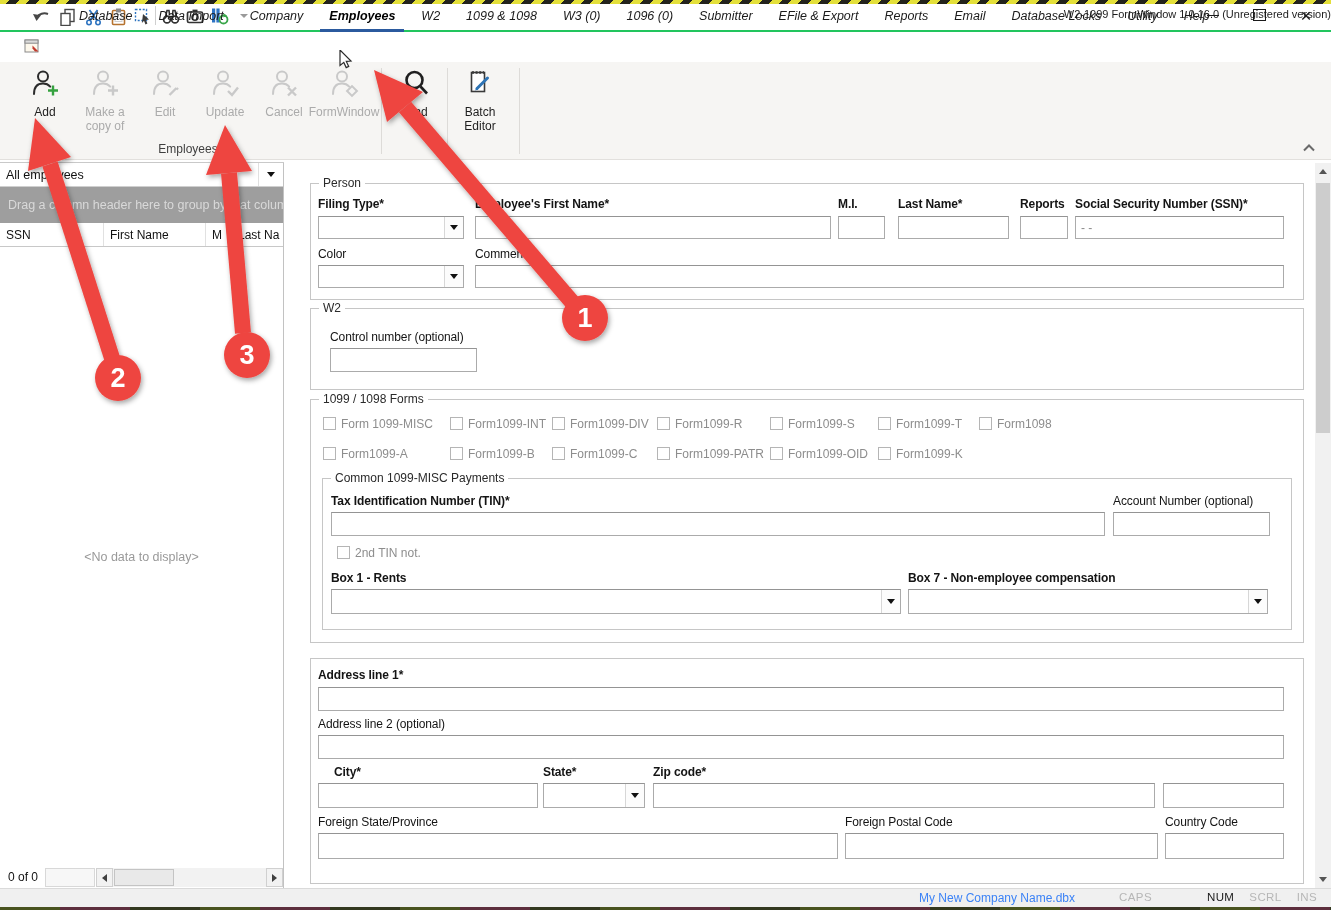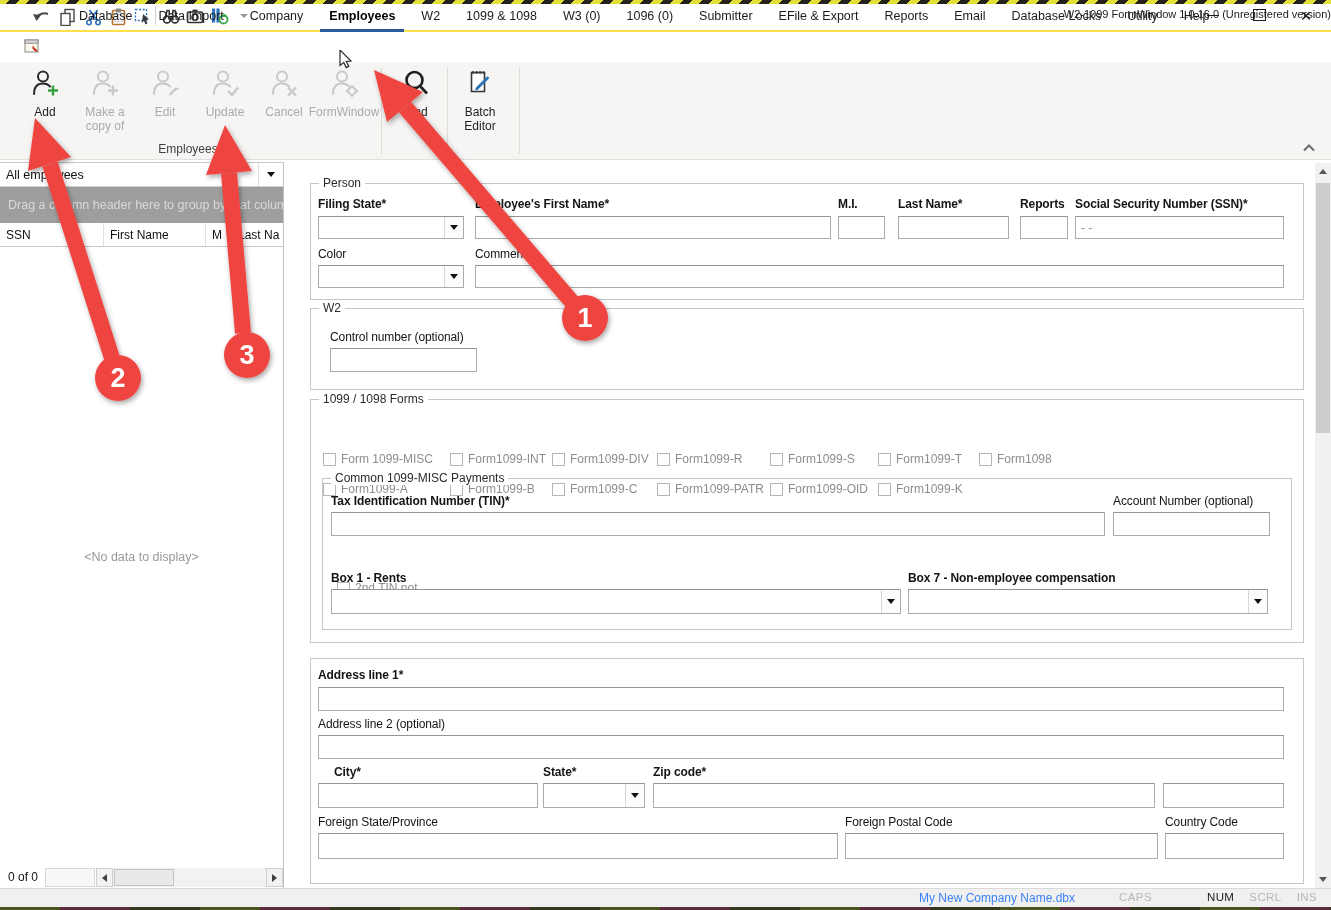--- a/index.html
+++ b/index.html
@@ -15,21 +15,21 @@
   .titlebar{left:0;top:0;width:1331px;height:30px;background:#fff;}
   .title-text{left:0;right:0;top:8px;text-align:right;font-size:11px;color:#1c1c1c;}
   .qbtn{top:5px;width:22px;height:22px;display:flex;align-items:center;justify-content:center;}
   .qdiv{top:6px;width:1px;height:19px;background:#cfcfcf;}
   .winbtn{top:0;width:46px;height:30px;display:flex;align-items:center;justify-content:center;}
   .min-glyph{width:12px;height:0;border-top:1.6px solid #1a1a1a;}
   .max-glyph{width:11px;height:10px;border:1.5px solid #1a1a1a;}
   .close-glyph{font-size:19px;color:#1a1a1a;line-height:1;font-weight:400;}
   .opt-chevron{top:14px;width:0;height:0;border-left:4px solid transparent;border-right:4px solid transparent;border-top:4px solid #9a9a9a;}
   
-  .tabbar{left:0;top:30px;width:1331px;height:32px;background:#fde047;display:flex;align-items:stretch;padding-left:66px;box-sizing:border-box;}
+  .tabbar{left:0;top:30px;width:1331px;height:32px;background:#22c55e;display:flex;align-items:stretch;padding-left:66px;box-sizing:border-box;font-style:italic;}
   .tab{padding:0 13px;display:flex;align-items:center;font-size:12.5px;color:#1b1b1b;position:relative;white-space:nowrap;}
   .tab.active{font-weight:bold;color:#000;}
   .tab.active::after{content:"";position:absolute;left:4px;right:4px;bottom:0;height:3px;background:#2b5a9e;}
   .appicon{left:24px;top:38px;}
   
   .ribbon{left:0;top:62px;width:1331px;height:97px;background:#f6f5f3;border-bottom:1px solid #e2e0dd;}
   .rbtn{position:absolute;top:6px;display:flex;flex-direction:column;align-items:center;text-align:center;}
   .rlbl{font-size:12px;color:#1e1e1e;line-height:14px;margin-top:3px;}
   .rbtn.disabled .rlbl{color:#ababab;}
   .gdiv{position:absolute;top:6px;width:1px;height:86px;background:#dddbd8;}
@@ -63,21 +63,21 @@
   
   .fieldset{position:absolute;border:1px solid #c6c6c6;}
   .legend{position:absolute;top:-8px;left:8px;background:#fff;padding:0 4px;font-size:12px;color:#2a2a2a;white-space:nowrap;}
   .lbl{position:absolute;font-size:12px;color:#141414;white-space:nowrap;letter-spacing:-0.1px;}
   .lbl.b{font-weight:bold;}
   .inp{position:absolute;background:#fff;border:1px solid #ababab;border-top-color:#949494;box-sizing:border-box;
        font:12px "Liberation Sans",sans-serif;padding:2px 5px;color:#333;outline:none;}
   .inp::placeholder{color:#8a8a8a;}
   .combo{position:absolute;box-sizing:border-box;background:#fff;border:1px solid #ababab;border-top-color:#949494;display:flex;align-items:stretch;}
   .cbtn{margin-left:auto;width:18px;border-left:1px solid #d7d7d7;background:#fcfcfc;display:flex;align-items:center;justify-content:center;}
-  .chk{position:absolute;display:flex;align-items:flex-end;gap:5px;margin-top:35px;}
+  .chk{position:absolute;display:flex;align-items:flex-start;gap:5px;}
   .chkbox{width:13px;height:13px;border:1px solid #b5b5b5;background:#fff;box-sizing:border-box;}
   .chklbl{font-size:12px;color:#8d8d8d;white-space:nowrap;}
   
   .statusbar{left:0;top:888px;width:1331px;height:22px;background:#f0f0f0;border-top:1px solid #dadada;box-sizing:border-box;}
   .db-file{left:872px;top:891px;width:250px;text-align:center;font-size:12px;color:#3b82f6;}
   .toggles{right:14px;top:891px;position:absolute;display:flex;gap:15px;font-size:11.5px;letter-spacing:.4px;}
   .toggles span{color:#b6b6b6;}
   .toggles span.on{color:#1c1c1c;margin-left:40px;}
   
   .anno{left:0;top:0;z-index:60;pointer-events:none;}
@@ -283,21 +283,21 @@
   </div>
 <div class="abs hsb-thumb"></div>
 <div class="abs hsb-btn" style="left:266px">
     <span class="tri-r"></span>
   </div>
 <div class="abs lp-border"></div>
 
 <div class="fieldset" style="left:310px;top:183px;width:992px;height:115px">
   <span class="legend">Person</span>
 </div>
-<span class="lbl b" style="left:318px;top:197px">Filing State*</span>
+<span class="lbl b" style="left:318px;top:197px">Filing Type*</span>
 <div class="combo" style="left:318px;top:216px;width:146px;height:23px">
     <span class="cbtn">
       <span class="tri-d small"></span>
     </span>
   </div>
 <span class="lbl b" style="left:475px;top:197px">Employee's First Name*</span>
 <input class="inp" style="left: 475px; top: 216px; width: 356px; height: 23px;">
 <span class="lbl b" style="left:838px;top:197px">M.I.</span>
 <input class="inp" style="left: 838px; top: 216px; width: 47px; height: 23px;">
 <span class="lbl b" style="left:898px;top:197px">Last Name*</span>

